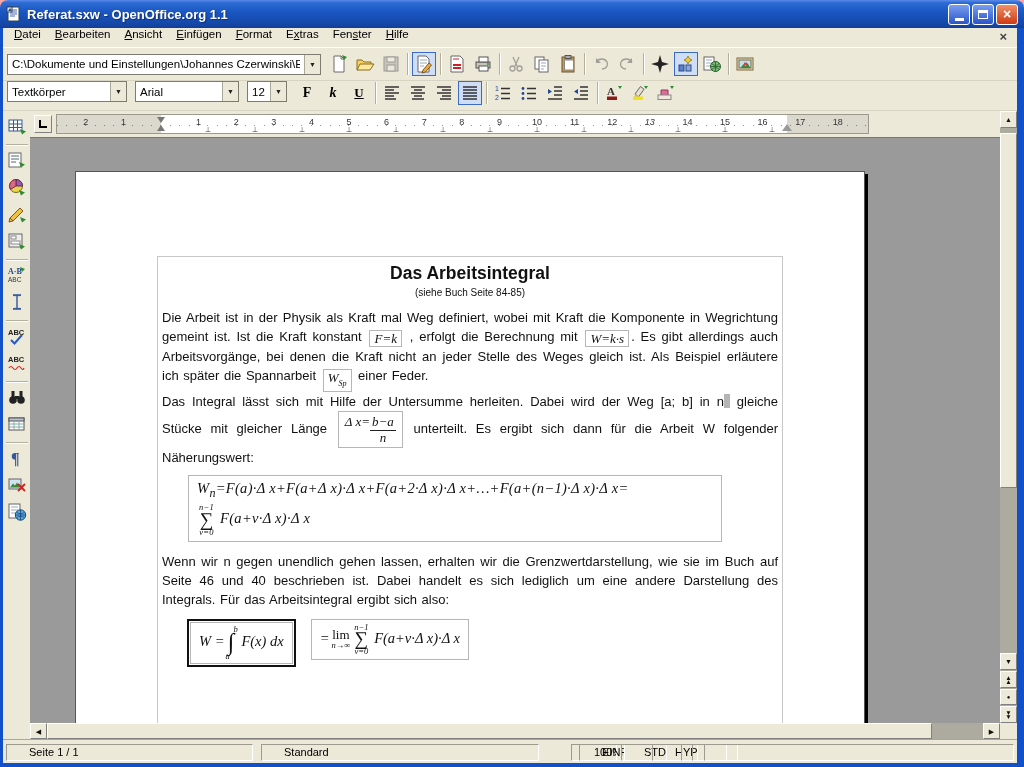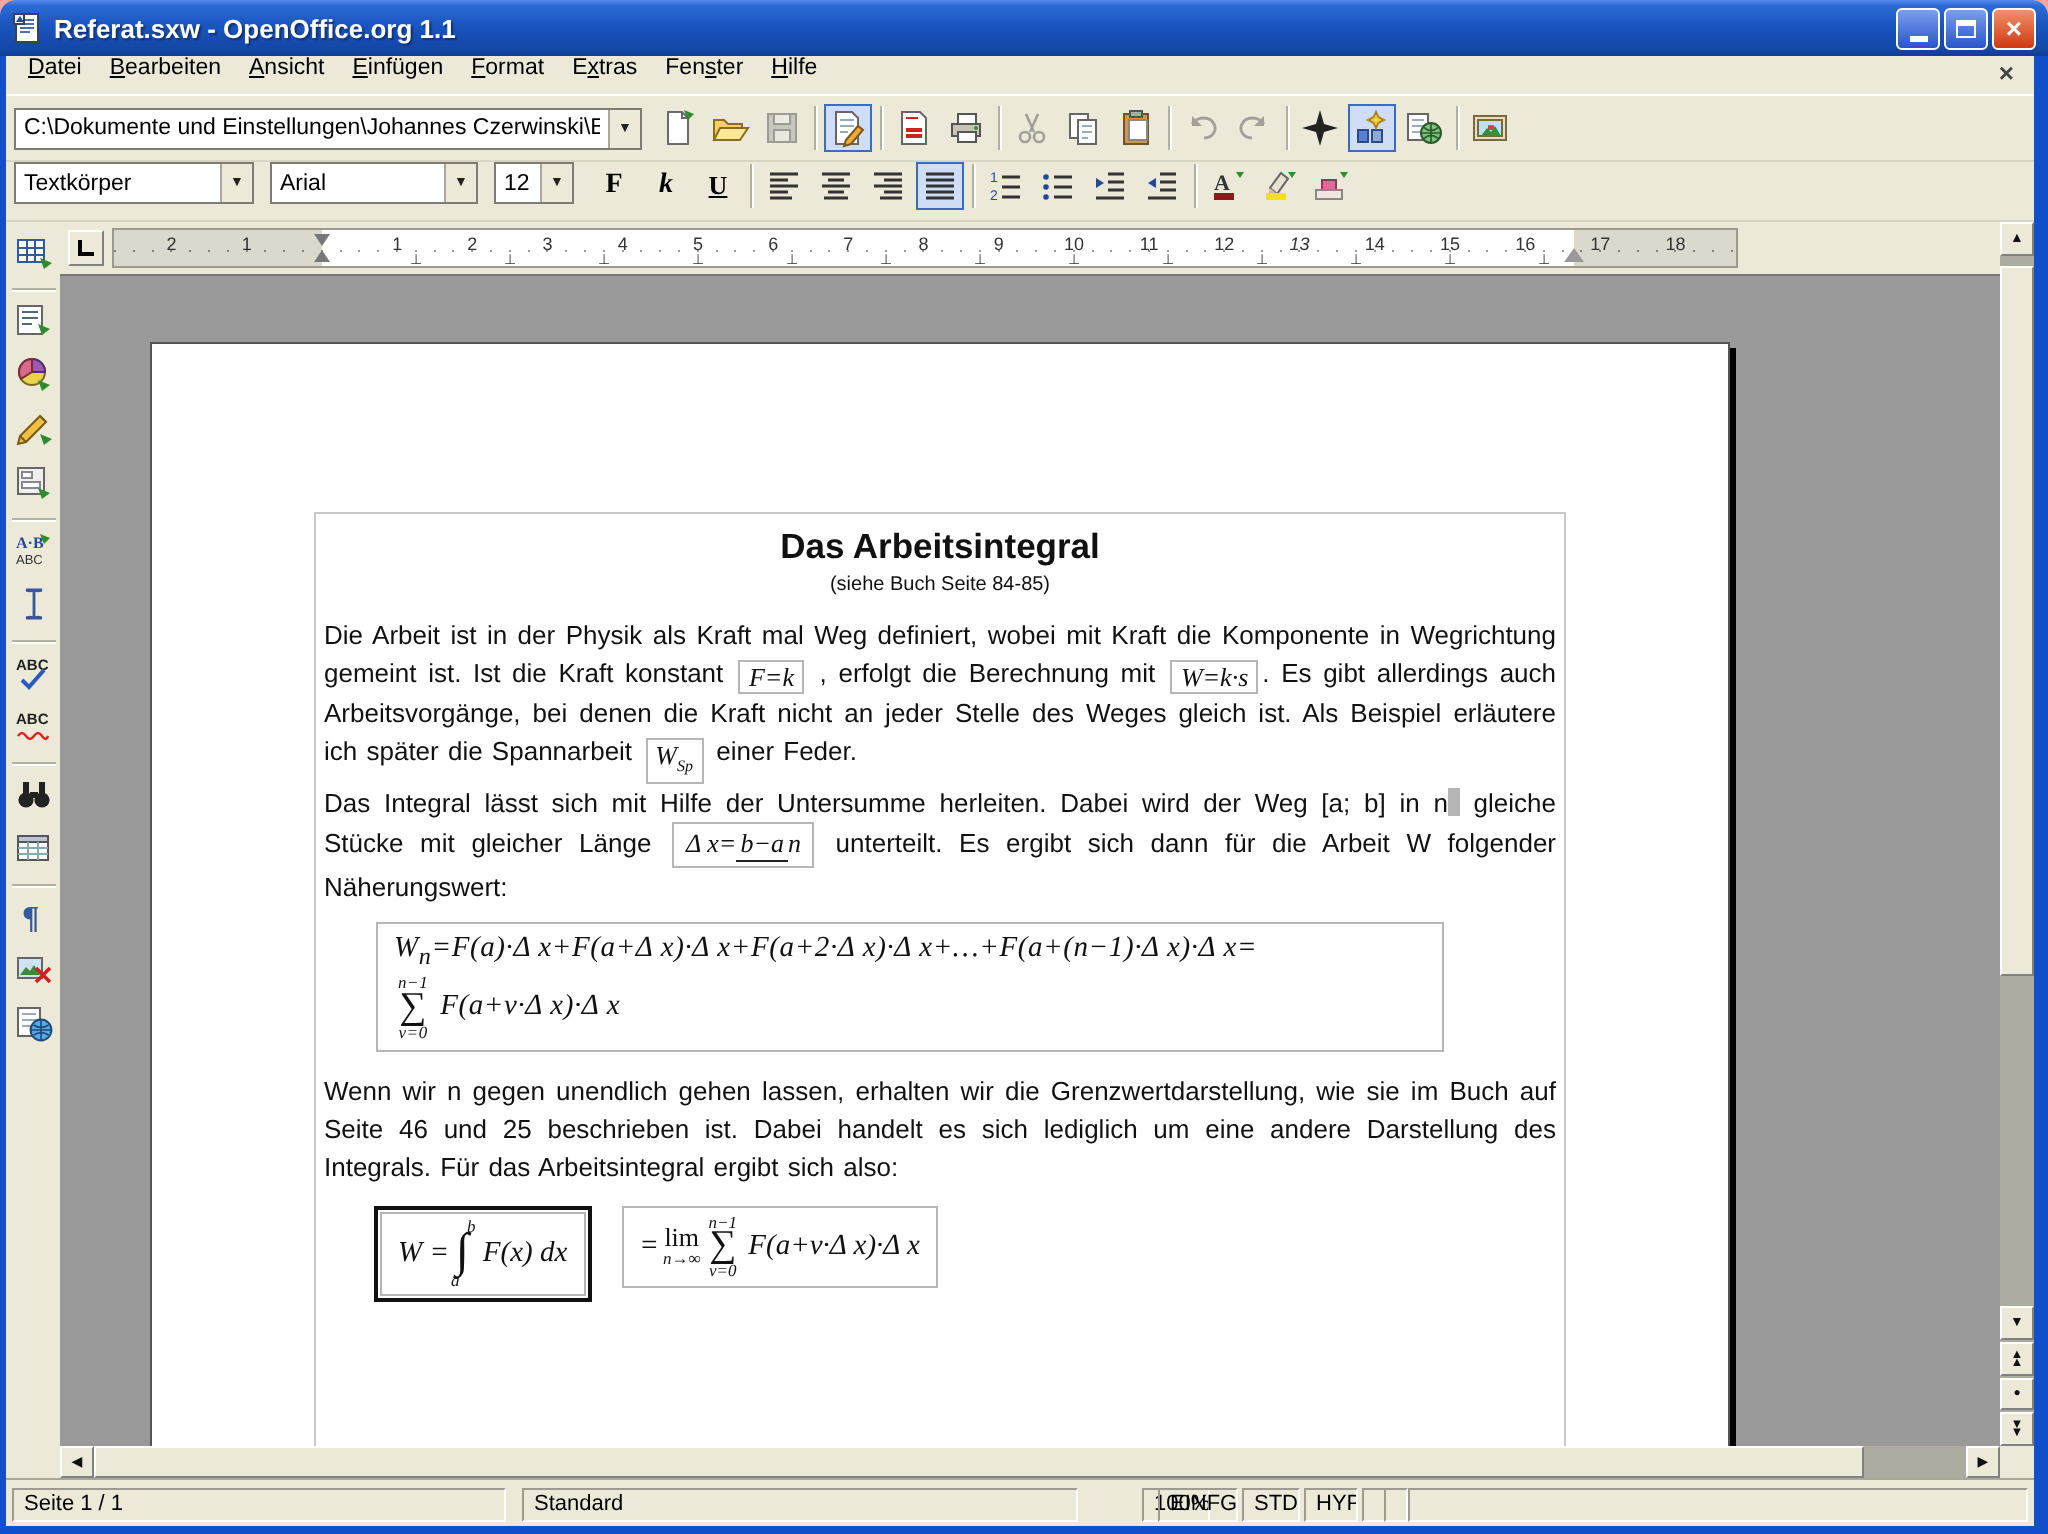--- a/index.html
+++ b/index.html
@@ -80,21 +80,21 @@
   #doc-title{font-size:17.5px;font-weight:bold;text-align:center;margin-top:2px}
   #doc-sub{font-size:10px;text-align:center;margin-top:3px}
   .para{font-size:13px;line-height:19px;text-align:justify;word-spacing:1px}
   #para1{margin-top:10px}
   #heading2{font-size:15.5px;font-weight:bold;text-align:center;margin-top:18px;margin-bottom:12px}
   .mbox{display:inline-block;border:1px solid #b6b6b6;background:#fff;padding:0 4px;
     font:italic 13px "Liberation Serif",serif;line-height:15px;margin:0 2px;vertical-align:-2px;word-spacing:0}
   .mbox sub{font-size:8px}
   .selbox{display:inline-block;width:6px;height:14px;background:#b5b5b5;vertical-align:-2px}
   .fracbox{padding:2px 6px;vertical-align:middle}
-  .frac{display:inline-flex;flex-direction:row;align-items:center;line-height:1.15}
+  .frac{display:inline-flex;flex-direction:column;align-items:center;line-height:1.15}
   .frac .num{border-bottom:1px solid #222;padding:0 2px}
   .stack{display:inline-flex;flex-direction:column;align-items:center;line-height:1;vertical-align:middle;margin:0 2px}
   .stack .stop,.stack .sbot{font-size:8.5px;font-style:italic}
   .stack .ssym{font-size:19px;font-style:normal;line-height:.85}
   #sumbox{width:534px;margin:8px 0 0 26px;border:1px solid #b6b6b6;padding:4px 8px;
     font:italic 14.5px "Liberation Serif",serif;letter-spacing:.3px;word-spacing:0}
   #sumbox .l1{white-space:nowrap}
   #sumbox .l2{margin-top:2px}
   #para3{margin-top:10px}
   #frow{display:flex;margin:10px 0 0 25px;gap:15px;align-items:flex-start}
@@ -113,21 +113,21 @@
   
   #vscroll{position:absolute;left:1000px;top:111px;width:17px;height:612px;background:#adab9f}
   #hscroll{position:absolute;left:30px;top:723px;width:970px;height:16px;background:#adab9f}
   #scorner{position:absolute;left:1000px;top:723px;width:17px;height:16px;background:#ece9d8}
   .sbtn,.thumb{position:absolute;background:#ece9d8;border:1px solid;border-color:#fff #808080 #808080 #fff;
     display:flex;align-items:center;justify-content:center;font-size:7px;color:#111;line-height:1}
   .dbl{line-height:4px;font-size:6.5px;text-align:center}
 
   #statusbar{position:absolute;left:3px;top:739px;width:1014px;height:24px;background:#ece9d8;border-top:1px solid #aca899}
   .scell{position:absolute;top:4px;height:17px;border:1px solid;border-color:#9d9a90 #fff #fff #9d9a90;
-    font-size:11px;padding:1px 5px;white-space:nowrap;overflow:hidden}
+    font-size:11px;padding:1px 22px;white-space:nowrap;overflow:hidden}
 </style>
 </head>
 <body>
 
 <div id="win">
 
   <div id="titlebar">
     <svg width="16" height="16" viewBox="0 0 16 16">
       <rect x="2" y="1" width="11" height="14" fill="#fdfdfd" stroke="#345"></rect>
       <path d="M4 4h7M4 6h7M4 8h7M4 10h5" stroke="#4a6fb0" stroke-width="1"></path>
@@ -544,21 +544,21 @@
                   <span>n</span>
                 </span></span><span> unterteilt. Es ergibt sich dann für die Arbeit W folgender Näherungswert:</span></div>
           <div id="sumbox">
             <div class="l1"><span>W</span><sub>n</sub><span>=F(a)·Δ x+F(a+Δ x)·Δ x+F(a+2·Δ x)·Δ x+…+F(a+(n−1)·Δ x)·Δ x=</span></div>
             <div class="l2"><span class="stack">
                   <span class="stop">n−1</span>
                   <span class="ssym">∑</span>
                   <span class="sbot">ν=0</span>
                 </span><span> F(a+ν·Δ x)·Δ x</span></div>
           </div>
-          <div class="para" id="para3">Wenn wir n gegen unendlich gehen lassen, erhalten wir die Grenzwertdarstellung, wie sie im Buch auf Seite 46 und 25 beschrieben ist. Dabei handelt es sich lediglich um eine andere Darstellung des Integrals. Für das Arbeitsintegral ergibt sich also:</div>
+          <div class="para" id="para3">Wenn wir n gegen unendlich gehen lassen, erhalten wir die Grenzwertdarstellung, wie sie im Buch auf Seite 46 und 40 beschrieben ist. Dabei handelt es sich lediglich um eine andere Darstellung des Integrals. Für das Arbeitsintegral ergibt sich also:</div>
           <div id="frow">
             <div id="intbox">
                 <div class="inner fbig"><span>W</span> <span>=</span><span class="istack">
                     <span class="itop">b</span>
                     <span class="isym">∫</span>
                     <span class="ibot">a</span>
                   </span><span> F(x) dx</span></div>
               </div>
             <div id="limbox" class="fbig"><span>=</span><span class="limstack">
                   <span class="ltop">lim</span>

